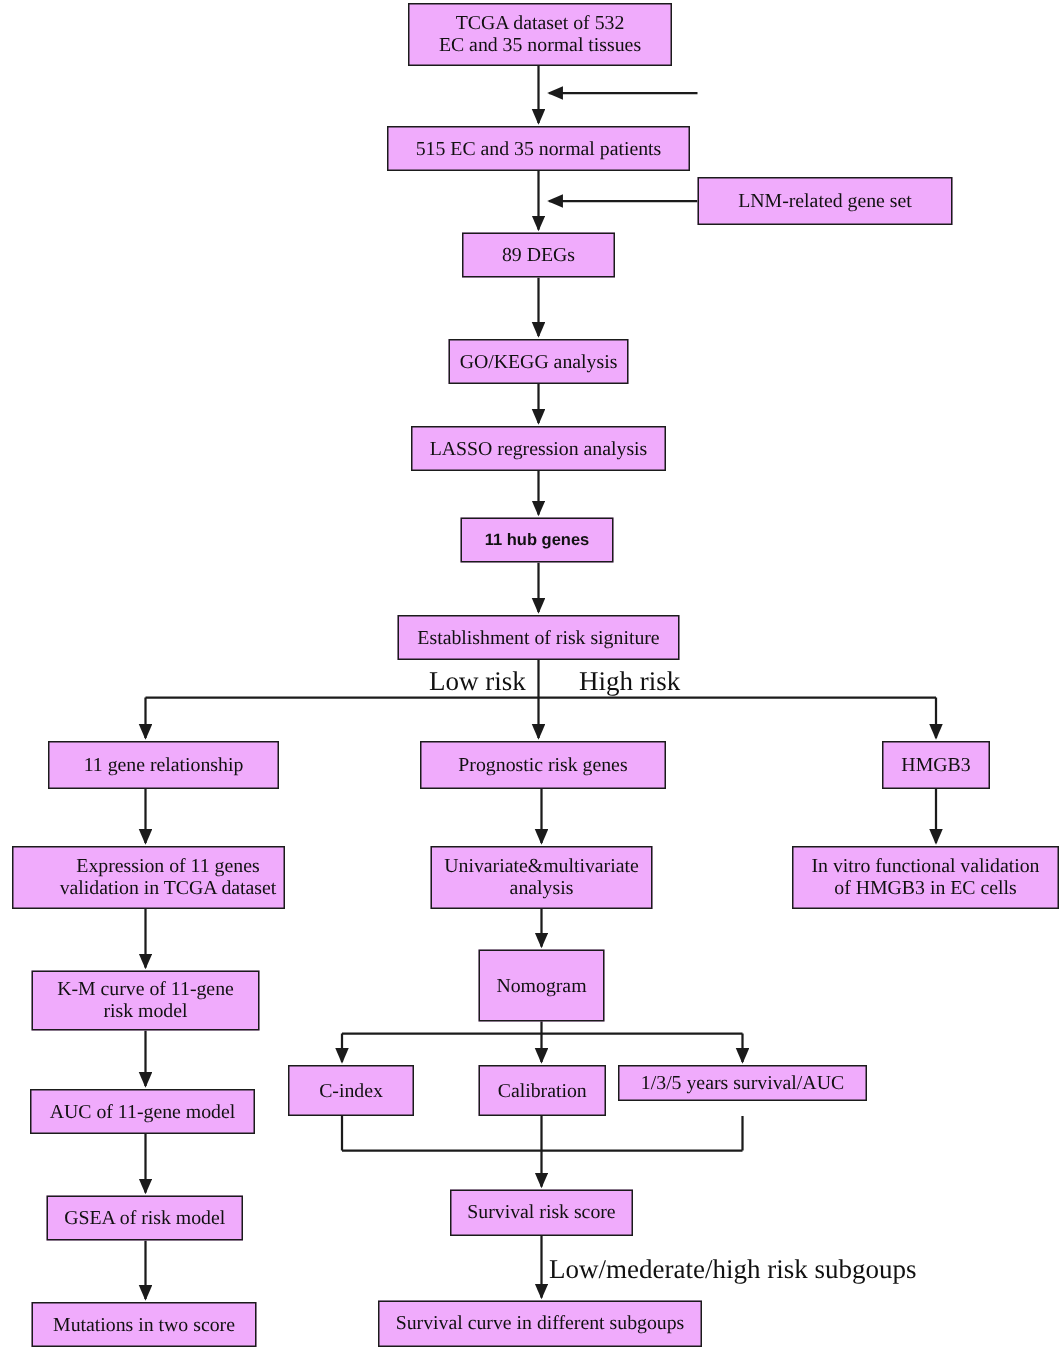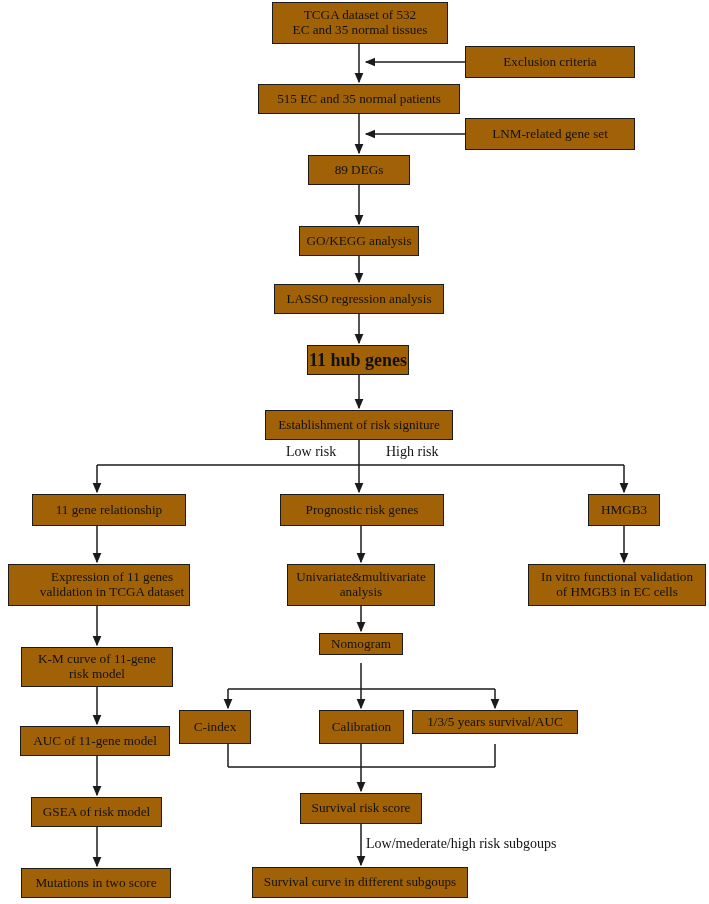--- a/index.html
+++ b/index.html
@@ -1,25 +1,25 @@
 <!DOCTYPE html>
 <html><head>
 <meta charset="utf-8">
 <style>
   html,body{margin:0;padding:0;background:#ffffff;}
   body{width:709px;height:904px;overflow:hidden;
        font-family:"Liberation Serif", serif;}
   #chart{position:relative;width:709px;height:904px;}
   svg#wires{position:absolute;left:0;top:0;width:709px;height:904px;}
   .node{position:absolute;box-sizing:border-box;border:1.6px solid #1b1b1b;
-        background:#a16207;display:flex;align-items:center;justify-content:center;
+        background:#f0abfc;display:flex;align-items:center;justify-content:center;
         text-align:center;line-height:1.12;color:#111111;font-size:13.2px;
         font-family:"Liberation Serif", serif;}
-  .node.bold{font-family:Liberation Serif, serif;font-weight:bold;font-size:18px;}
-  .edgelabel{position:absolute;font-size:14px;color:#111111;white-space:nowrap;
+  .node.bold{font-family:Liberation Sans, sans-serif;font-weight:bold;font-size:11px;}
+  .edgelabel{position:absolute;font-size:18px;color:#111111;white-space:nowrap;
              font-family:"Liberation Serif", serif;text-align:center;}
 </style>
 </head>
 <body>
 
 <div id="chart">
 
   <svg id="wires" viewBox="0 0 709 904" xmlns="http://www.w3.org/2000/svg">
     <defs>
       <marker id="arrow" markerWidth="9" markerHeight="9" refX="6.2" refY="3" orient="auto" markerUnits="strokeWidth">
@@ -70,38 +70,37 @@
       <path d="M228,767 L495,767"></path>
       <path d="M361,744 L361,791" marker-end="url(#arrow)"></path>
 
       <path d="M361,824 L361,865" marker-end="url(#arrow)"></path>
 
       <path d="M624,526 L624,562" marker-end="url(#arrow)"></path>
     </g>
   </svg>
 
   <div class="node" style="left: 272px; top: 2px; width: 176px; height: 42px;">TCGA dataset of 532<br>EC and 35 normal tissues</div>
-  <div class="node" style="left: 465px; top: 46px; width: 170px; height: 32px;">Exclusion criteria</div>
   <div class="node" style="left: 258px; top: 84px; width: 202px; height: 30px;">515 EC and 35 normal patients</div>
   <div class="node" style="left: 465px; top: 118px; width: 170px; height: 32px;">LNM-related gene set</div>
   <div class="node" style="left: 308px; top: 155px; width: 102px; height: 30px;">89 DEGs</div>
   <div class="node" style="left: 299px; top: 226px; width: 120px; height: 30px;">GO/KEGG analysis</div>
   <div class="node" style="left: 274px; top: 284px; width: 170px; height: 30px;">LASSO regression analysis</div>
   <div class="node bold" style="left: 307px; top: 345px; width: 102px; height: 30px;">11 hub genes</div>
   <div class="node" style="left: 265px; top: 410px; width: 188px; height: 30px;">Establishment of risk signiture</div>
   <div class="node" style="left: 32px; top: 494px; width: 154px; height: 32px;">11 gene relationship</div>
   <div class="node" style="left: 280px; top: 494px; width: 164px; height: 32px;">Prognostic risk genes</div>
   <div class="node" style="left: 588px; top: 494px; width: 72px; height: 32px;">HMGB3</div>
   <div class="node" style="left: 8px; top: 564px; width: 182px; height: 42px; padding-left: 26px;">Expression of 11 genes<br>validation in TCGA dataset</div>
   <div class="node" style="left: 287px; top: 564px; width: 148px; height: 42px;">Univariate&amp;multivariate<br>analysis</div>
   <div class="node" style="left: 528px; top: 564px; width: 178px; height: 42px;">In vitro functional validation<br>of HMGB3 in EC cells</div>
   <div class="node" style="left: 21px; top: 647px; width: 152px; height: 40px;">K-M curve of 11-gene<br>risk model</div>
-  <div class="node" style="left: 319px; top: 633px; width: 84px; height: 22px; font-family: Liberation Serif, serif;">Nomogram</div>
+  <div class="node" style="left: 319px; top: 633px; width: 84px; height: 48px; font-family: Liberation Serif, serif;">Nomogram</div>
   <div class="node" style="left: 20px; top: 726px; width: 150px; height: 30px;">AUC of 11-gene model</div>
-  <div class="node" style="left: 179px; top: 710px; width: 72px; height: 34px;">C-index</div>
+  <div class="node" style="left: 192px; top: 710px; width: 84px; height: 34px;">C-index</div>
   <div class="node" style="left: 319px; top: 710px; width: 85px; height: 34px;">Calibration</div>
   <div class="node" style="left: 412px; top: 710px; width: 166px; height: 24px;">1/3/5 years survival/AUC</div>
   <div class="node" style="left: 31px; top: 797px; width: 131px; height: 30px;">GSEA of risk model</div>
   <div class="node" style="left: 300px; top: 793px; width: 122px; height: 31px; font-family: Liberation Serif, serif;">Survival risk score</div>
   <div class="node" style="left: 21px; top: 868px; width: 150px; height: 30px;">Mutations in two score</div>
   <div class="node" style="left: 252px; top: 867px; width: 216px; height: 31px;">Survival curve in different subgoups</div>
 
   <div class="edgelabel" style="left: 286px; top: 444px;">Low risk</div>
   <div class="edgelabel" style="left: 386px; top: 444px;">High risk</div>
   <div class="edgelabel" style="left: 366px; top: 836px;">Low/mederate/high risk subgoups</div>

